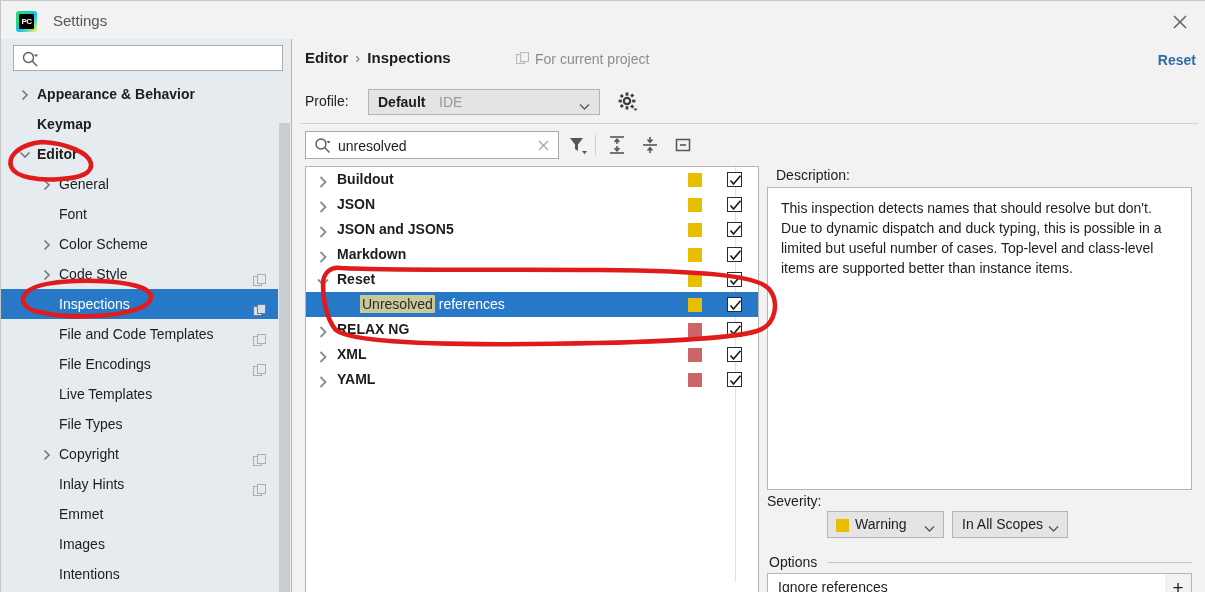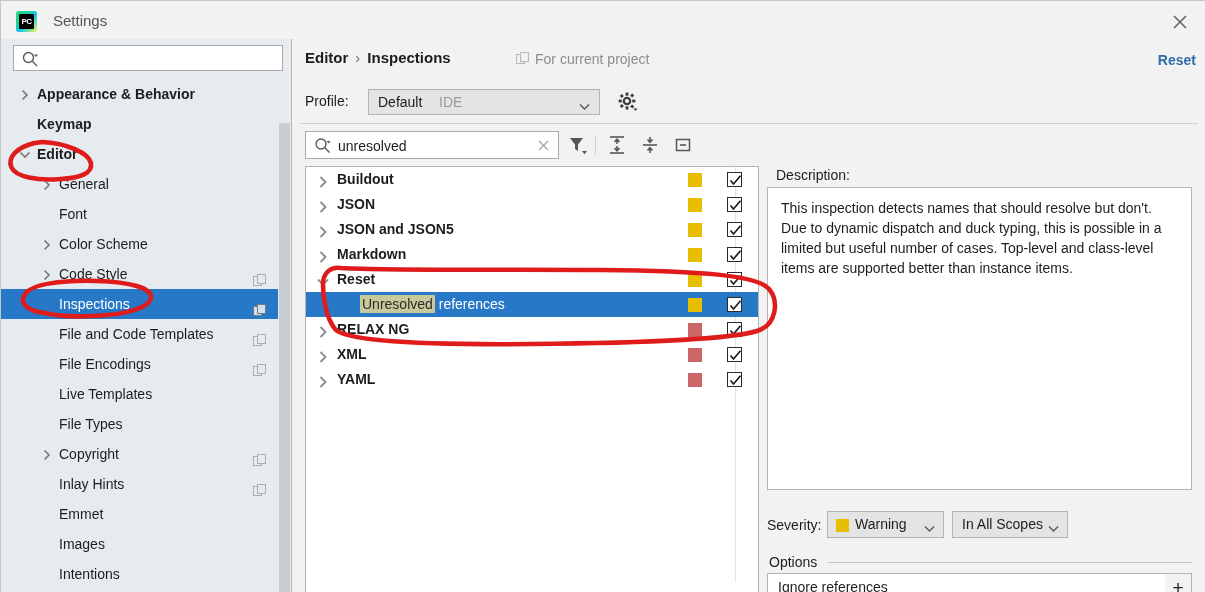--- a/index.html
+++ b/index.html
@@ -116,21 +116,21 @@
     position:absolute; right:10px; top:13px;
     font-size:14px; font-weight:bold; color:#2d6ca8; cursor:pointer;
   }
 
   #profile-label { position:absolute; left:13px; top:54px; font-size:14px; }
   #profile-select {
     position:absolute; left:76px; top:50px; width:232px; height:26px;
     background:#e4e4e4; border:1px solid #b4b4b4;
     font-size:14px; cursor:pointer;
   }
-  #profile-select .val { position:absolute; left:9px; top:4px; color:#1d1d1d; }
+  #profile-select .val { position:absolute; left:9px; top:4px; color:#1d1d1d;font-weight:bold; }
   #profile-select .sub { position:absolute; left:70px; top:4px; color:#9a9a9a;text-align:right; }
   #profile-select .chev { position:absolute; right:9px; top:8px; }
   #gear-btn { position:absolute; left:324px; top:50px; width:24px; height:26px; cursor:pointer; }
 
   #hr-under-profile { position:absolute; left:8px; top:84px; width:898px; height:1px; background:#d2d2d2; }
 
   
   #ins-search {
     position:absolute; left:13px; top:92px; width:254px; height:28px;
     background:#fff; border:1px solid #a9a9a9;
@@ -171,21 +171,21 @@
   .irow .cbx svg { position:absolute; left:1px; top:1px; }
   #ins-tree-vline { position:absolute; right:22px; top:0; width:1px; height:415px; background:#e3e3e3; }
 
   
   #desc-label { position:absolute; left:775px; top:166px; font-size:14px; color:#1d1d1d; }
   #desc-box {
     position:absolute; left:766px; top:186px; width:425px; height:303px;
     background:#fff; border:1px solid #b5b5b5;
     padding:10px 13px; font-size:14px; line-height:20px; color:#1d1d1d;
   }
-  #sev-label { position:absolute; left:766px; top:516px; font-size:14px; }
+  #sev-label { position:absolute; left:766px; top:492px; font-size:14px; }
   #sev-select {
     position:absolute; left:826px; top:510px; width:117px; height:27px;
     background:#e4e4e4; border:1px solid #b4b4b4; cursor:pointer;
   }
   #sev-select .sw { position:absolute; left:8px; top:7px; width:13px; height:13px; background:#e8bf00; }
   #sev-select .txt { position:absolute; left:27px; top:4px; font-size:14px; }
   #sev-select .chev { position:absolute; right:8px; top:8px; }
   #scope-select {
     position:absolute; left:951px; top:510px; width:116px; height:27px;
     background:#e4e4e4; border:1px solid #b4b4b4; cursor:pointer;

